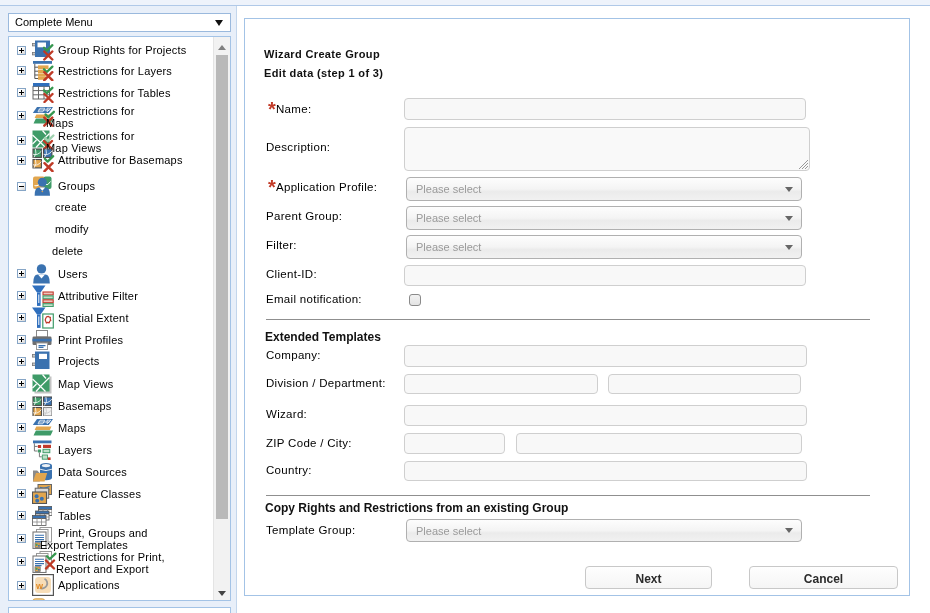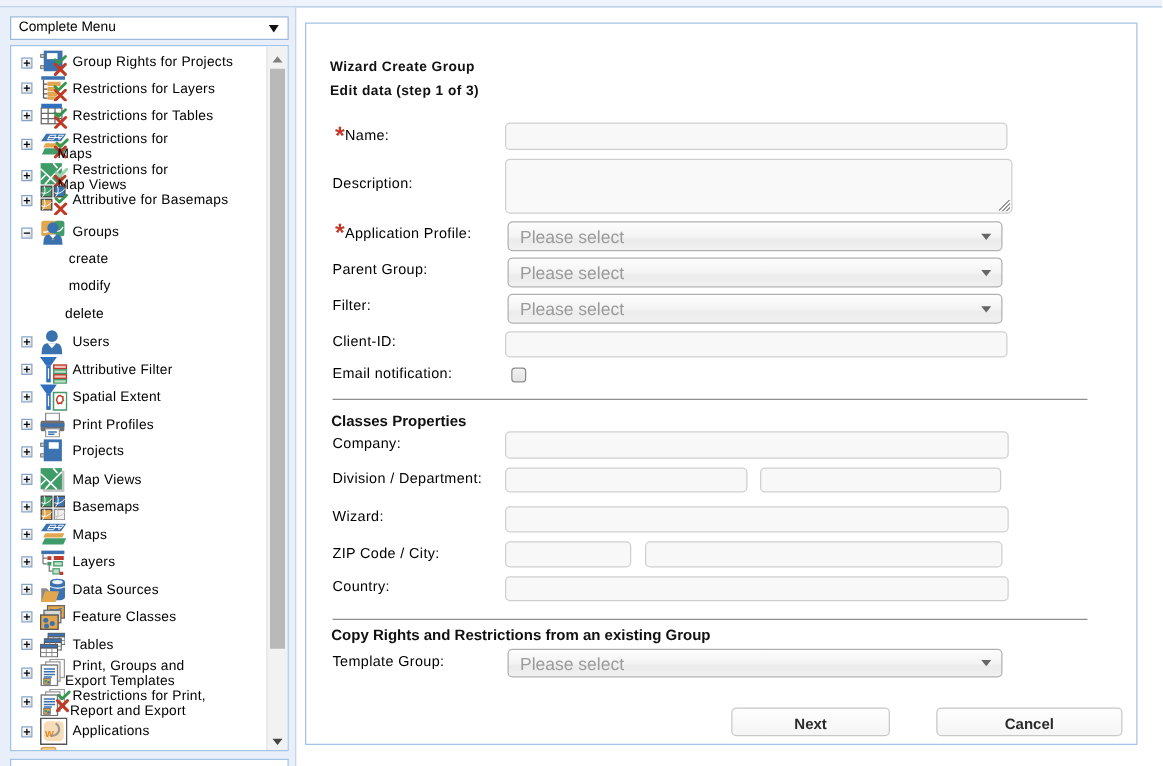--- a/index.html
+++ b/index.html
@@ -23,21 +23,21 @@
 #rpanel{position:absolute;left:244px;top:18px;width:666px;height:578px;background:#fff;border:1px solid #a3c3e6}
 .hdr{position:absolute;font-size:11px;font-weight:bold;color:#111;white-space:nowrap;letter-spacing:0.35px}
 .sh{position:absolute;font-size:12px;font-weight:bold;color:#111;white-space:nowrap}
 .lbl{position:absolute;font-size:11.5px;color:#000;white-space:nowrap;letter-spacing:0.3px}
 .star{position:absolute;font-size:20px;font-weight:bold;color:#c23b28;line-height:20px}
 .inp{position:absolute;background:#f8f8f8;border:1px solid #cfcfcf;border-radius:4px}
 .ta{background:#f9f9f9}
 .grip{position:absolute;right:1px;bottom:1px;width:9px;height:9px;background:
 linear-gradient(135deg,transparent 45%,#999 45%,#999 52%,transparent 52%,transparent 63%,#999 63%,#999 70%,transparent 70%,transparent 81%,#999 81%,#999 88%,transparent 88%)}
 .sel{position:absolute;background:linear-gradient(180deg,#fdfdfd 0%,#f4f4f4 50%,#ebebeb 62%,#f1f1f1 100%);border:1px solid #b0b0b0;border-radius:4px}
-.sel .ph{position:absolute;left:9px;top:50%;transform:translateY(-50%);font-size:14px;color:#9a9a9a}
+.sel .ph{position:absolute;left:9px;top:50%;transform:translateY(-50%);font-size:11px;color:#9a9a9a}
 .sel .arr{position:absolute;right:8px;top:50%;margin-top:-2.5px;width:0;height:0;border-left:4.5px solid transparent;border-right:4.5px solid transparent;border-top:5.5px solid #666}
 .cbx{position:absolute;width:12px;height:12px;border:1.5px solid #8a8a8a;border-radius:3px;background:linear-gradient(180deg,#f2f2f2,#e4e4e4)}
 .hr{position:absolute;height:1px;background:#8f8f8f}
 .btn{position:absolute;background:linear-gradient(180deg,#fefefe,#f5f5f5);border:1px solid #c8c8c8;border-radius:4px;font-size:12px;font-weight:bold;color:#2b2b2b;text-align:center;line-height:24px}
 </style></head>
 <body>
 <div id="topstrip"></div>
 <div id="leftbg"></div>
 <div id="rpanel"></div>
 <div class="hdr" style="left:264px;top:48px">Wizard Create Group</div>
@@ -63,21 +63,21 @@
 <div class="lbl" style="left:266px;top:239px">Filter:</div>
 <div class="sel" style="left:406px;top:235px;width:396px;height:24px">
     <span class="ph">Please select</span>
     <span class="arr"></span>
   </div>
 <div class="lbl" style="left:266px;top:268px">Client-ID:</div>
 <div class="inp" style="left:404px;top:265px;width:402px;height:21px"></div>
 <div class="lbl" style="left:266px;top:293px">Email notification:</div>
 <div class="cbx" style="left:409px;top:294px"></div>
 <div class="hr" style="left:266px;top:319px;width:604px"></div>
-<div class="sh" style="left:265px;top:330px">Classes Properties</div>
+<div class="sh" style="left:265px;top:330px">Extended Templates</div>
 <div class="lbl" style="left:266px;top:349px">Company:</div>
 <div class="inp" style="left:404px;top:345px;width:403px;height:22px"></div>
 <div class="lbl" style="left:266px;top:377px">Division / Department:</div>
 <div class="inp" style="left:404px;top:374px;width:194px;height:20px"></div>
 <div class="inp" style="left:608px;top:374px;width:193px;height:20px"></div>
 <div class="lbl" style="left:266px;top:408px">Wizard:</div>
 <div class="inp" style="left:404px;top:405px;width:403px;height:21px"></div>
 <div class="lbl" style="left:266px;top:437px">ZIP Code / City:</div>
 <div class="inp" style="left:404px;top:433px;width:101px;height:21px"></div>
 <div class="inp" style="left:516px;top:433px;width:286px;height:21px"></div>
@@ -354,21 +354,21 @@
 <div class="ticn" style="left:32px;top:527.0px;width:25px;height:22px"><svg width="25" height="22" viewBox="0 0 25 22">
           <rect x="8" y="0.5" width="11.5" height="14.5" fill="#fff" stroke="#999" stroke-width="1"></rect>
           <rect x="4.5" y="2.5" width="11.5" height="15.5" fill="#fff" stroke="#999" stroke-width="1"></rect>
           <rect x="1" y="5" width="13" height="16.5" fill="#fff" stroke="#777" stroke-width="1.1"></rect>
           <path d="M3 8.2 L12 8.2 M3 10.4 L12 10.4 M3 12.6 L12 12.6 M3 14.6 L9.5 14.6" stroke="#3a72b0" stroke-width="1.05"></path>
           <rect x="3" y="15.8" width="5.2" height="4.6" fill="#e2a64e" stroke="#666" stroke-width="0.7"></rect>
           <circle cx="4.6" cy="17.8" r="1.1" fill="#3f9b68"></circle>
           <circle cx="6.8" cy="18.8" r="1" fill="#3a72b0"></circle>
         </svg></div>
 <div class="tt" style="left:58px;top:526.2px">Print, Groups and</div>
-<div class="tt" style="left:52px;top:538.2px">Export Templates</div>
+<div class="tt" style="left:40px;top:538.2px">Export Templates</div>
 <div class="exp" style="left:17px;top:557.2px">
         <span class="h"></span>
         <span class="v"></span>
       </div>
 <div class="ticn" style="left:32px;top:550.7px;width:25px;height:22px"><svg width="25" height="22" viewBox="0 0 25 22">
           <rect x="8" y="0.5" width="11.5" height="14.5" fill="#fff" stroke="#999" stroke-width="1"></rect>
           <rect x="4.5" y="2.5" width="11.5" height="15.5" fill="#fff" stroke="#999" stroke-width="1"></rect>
           <rect x="1" y="5" width="13" height="16.5" fill="#fff" stroke="#777" stroke-width="1.1"></rect>
           <path d="M3 8.2 L12 8.2 M3 10.4 L12 10.4 M3 12.6 L12 12.6 M3 14.6 L9.5 14.6" stroke="#3a72b0" stroke-width="1.05"></path>
           <rect x="3" y="15.8" width="5.2" height="4.6" fill="#e2a64e" stroke="#666" stroke-width="0.7"></rect>

